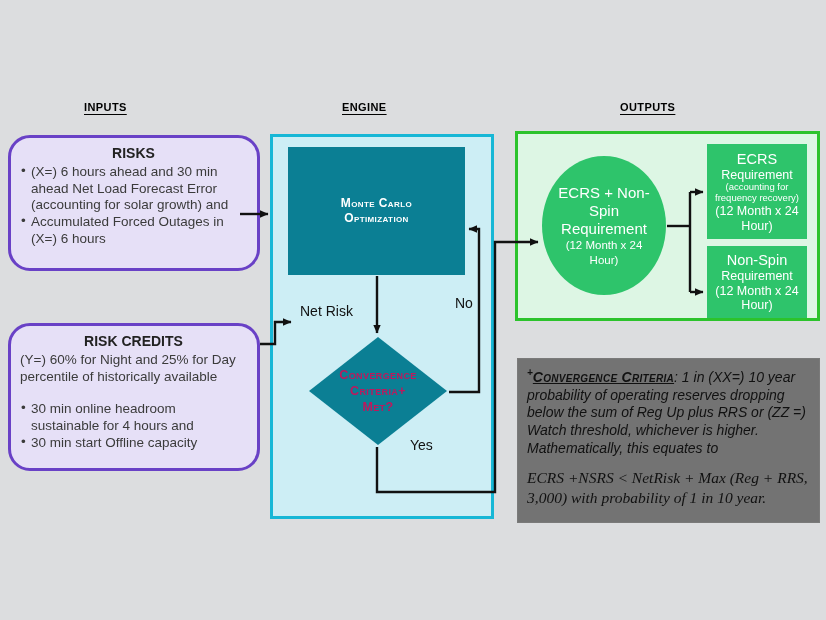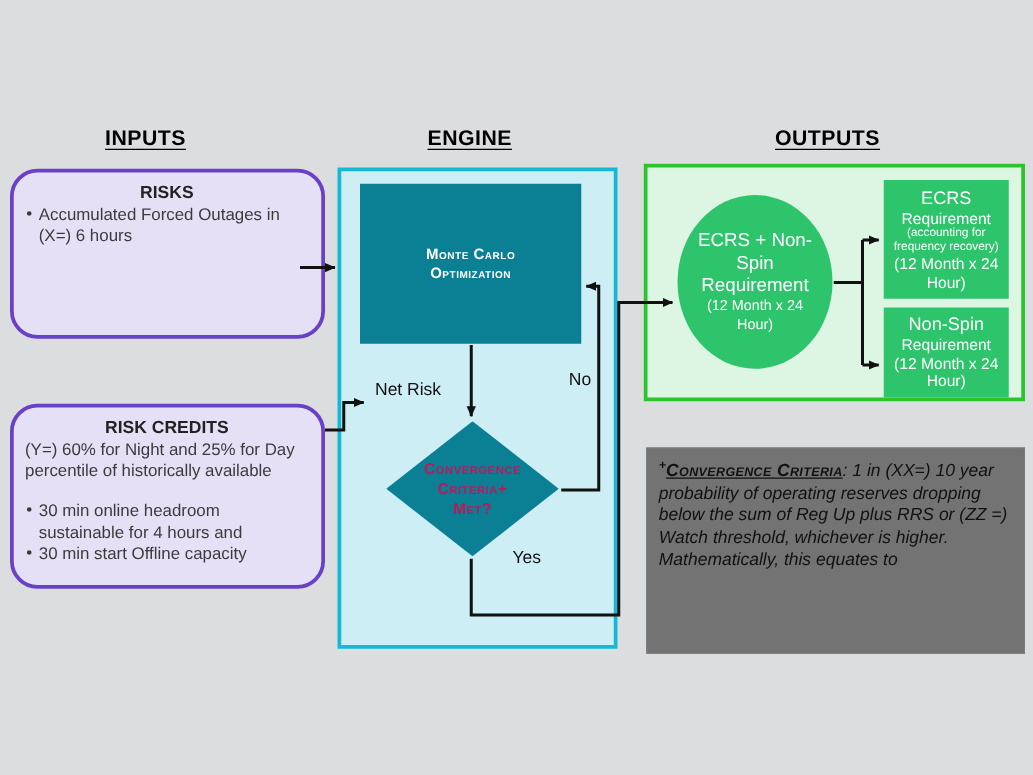--- a/index.html
+++ b/index.html
@@ -13,21 +13,21 @@
     height: 620px;
     background: #dcdddf;
     font-family: "Liberation Sans", sans-serif;
     overflow: hidden;
   }
 
   
   .section-heading {
     position: absolute;
     font-weight: bold;
-    font-size: 17px;
+    font-size: 11px;
     color: #000;
     text-decoration: underline;
     text-underline-offset: 3px;
     letter-spacing: 0.4px;
     white-space: nowrap;
   }
   #heading-inputs  { left: 84px;  top: 101px; }
   #heading-engine  { left: 342px; top: 101px; }
   #heading-outputs { left: 620px; top: 101px; }
 
@@ -252,20 +252,21 @@
 
 <div id="page">
 
   <div class="section-heading" id="heading-inputs">INPUTS</div>
   <div class="section-heading" id="heading-engine">ENGINE</div>
   <div class="section-heading" id="heading-outputs">OUTPUTS</div>
 
   <div class="input-box" id="risks-box">
     <div class="input-title">RISKS</div>
     <ul>
+      <li class="bulleted">(X=) 6 hours ahead and 30 min ahead Net Load Forecast Error (accounting for solar growth) and</li>
       <li class="bulleted">Accumulated Forced Outages in (X=) 6 hours</li>
     </ul>
   </div>
 
   <div class="input-box" id="risk-credits-box">
     <div class="input-title">RISK CREDITS</div>
     <div class="rc-lead">(Y=) 60% for Night and 25% for Day percentile of historically available</div>
     <ul>
       <li class="bulleted">30 min online headroom sustainable for 4 hours and</li>
       <li class="bulleted">30 min start Offline capacity</li>
@@ -323,20 +324,21 @@
     <div>
       <span class="ob-title">Non-Spin</span>
       <span class="ob-sub">Requirement</span>
       <span class="ob-sub">(12 Month x 24</span>
       <span class="ob-sub">Hour)</span>
     </div>
   </div>
 
   <div id="criteria-note">
     <span class="cc-sup">+</span><span class="cc-label">Convergence Criteria</span><span>: 1 in (XX=) 10 year probability of operating reserves dropping below the sum of Reg Up plus RRS or (ZZ =) Watch threshold, whichever is higher. Mathematically, this equates to</span>
+    <span class="cc-formula">ECRS +NSRS &lt; NetRisk + Max (Reg + RRS, 3,000) with probability of 1 in 10 year.</span>
   </div>
 
   <svg id="connectors" viewBox="0 0 826 620" xmlns="http://www.w3.org/2000/svg">
     <defs>
       <marker id="ah-black" markerWidth="9" markerHeight="9" refX="8" refY="4.5" orient="auto" markerUnits="userSpaceOnUse">
         <path d="M0,0.8 L8.5,4.5 L0,8.2 z" fill="#111"></path>
       </marker>
     </defs>
     <g stroke="#111" stroke-width="2.4" fill="none">
 

